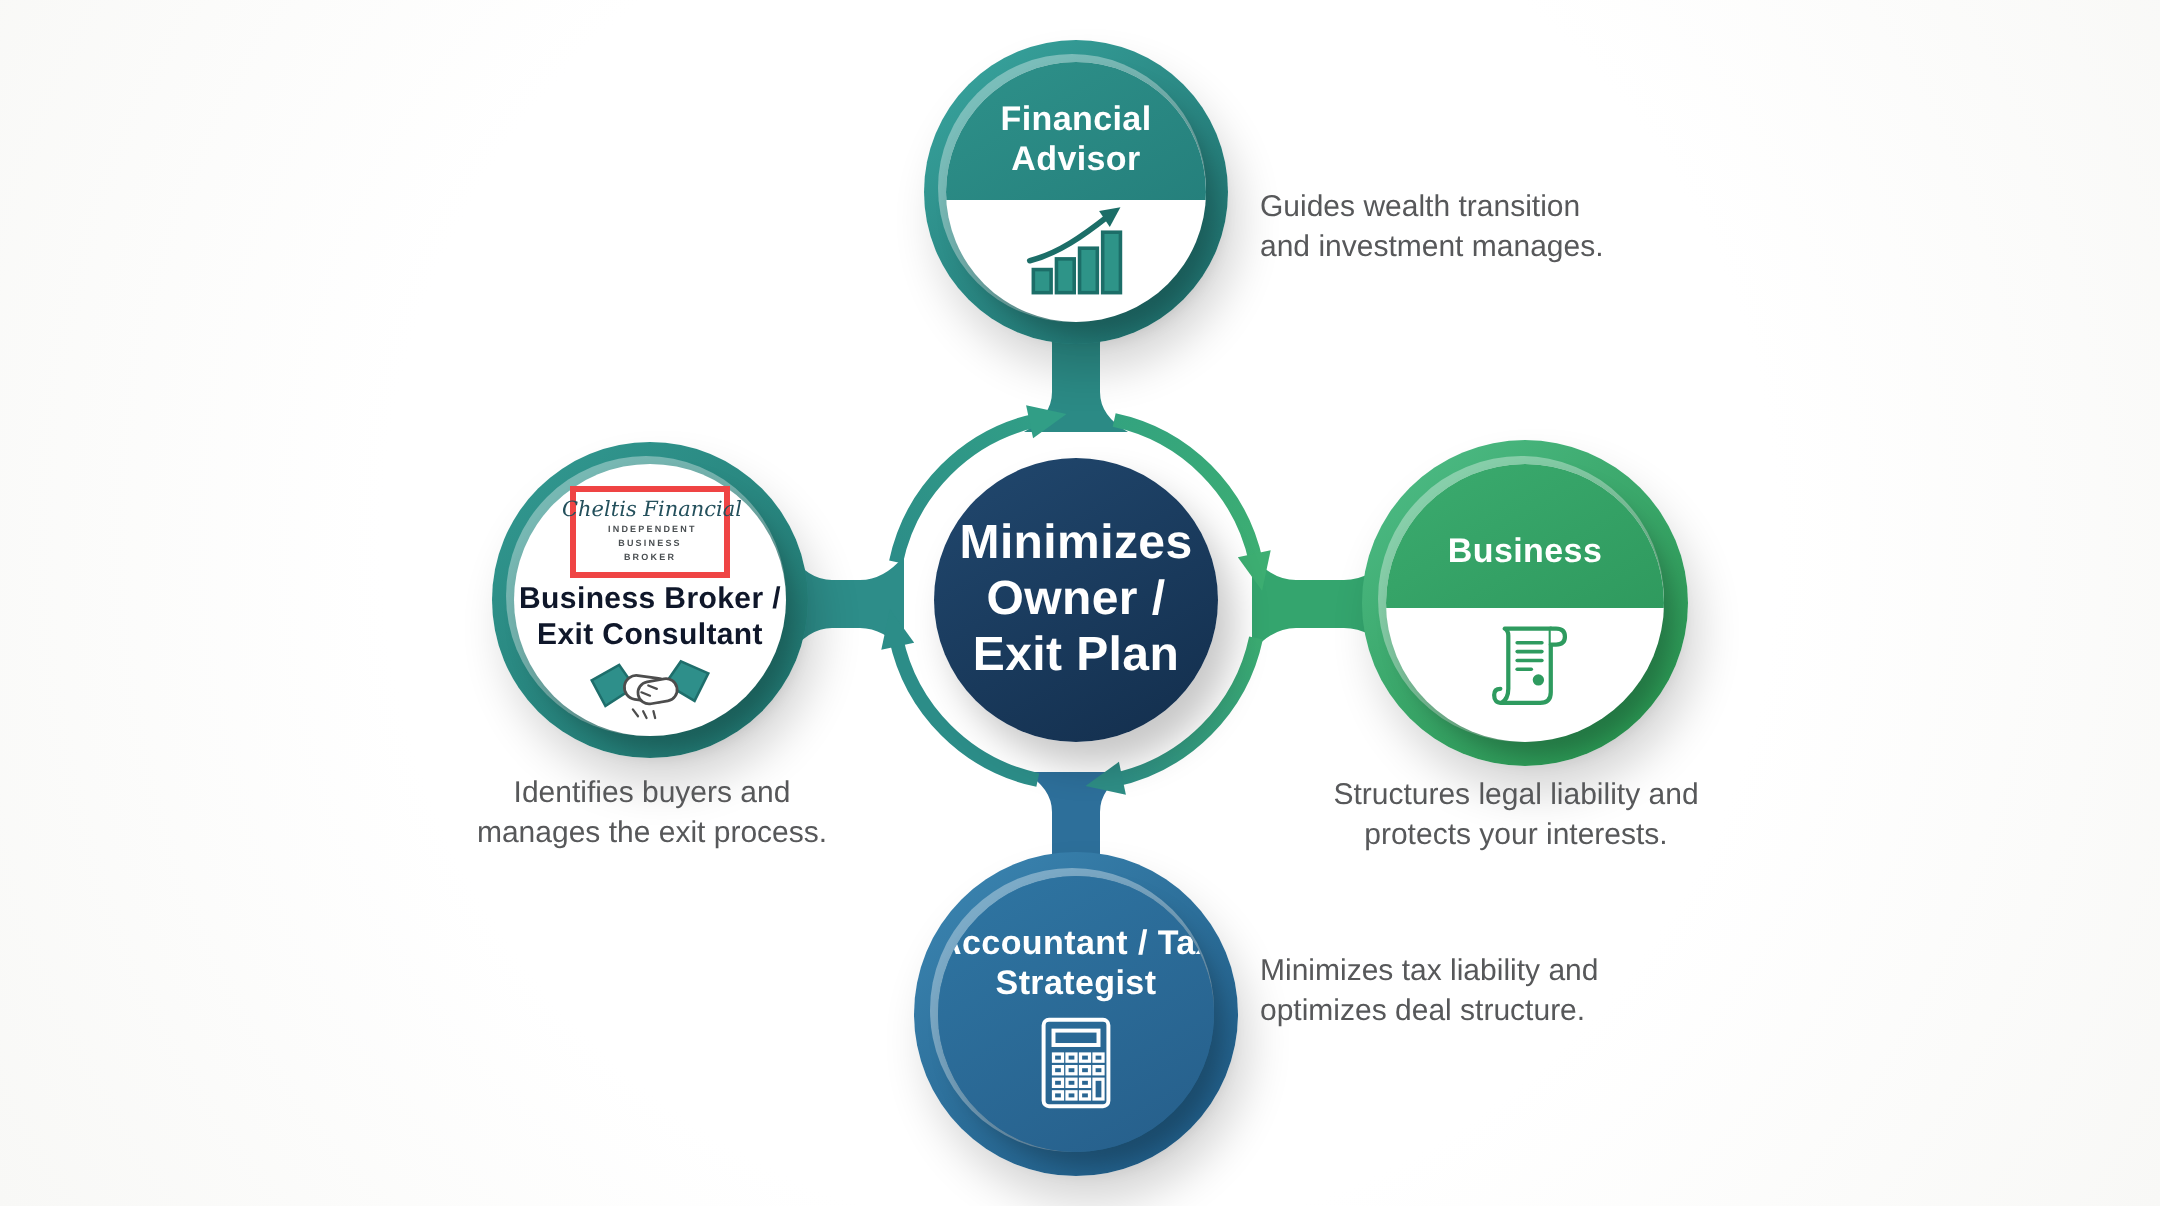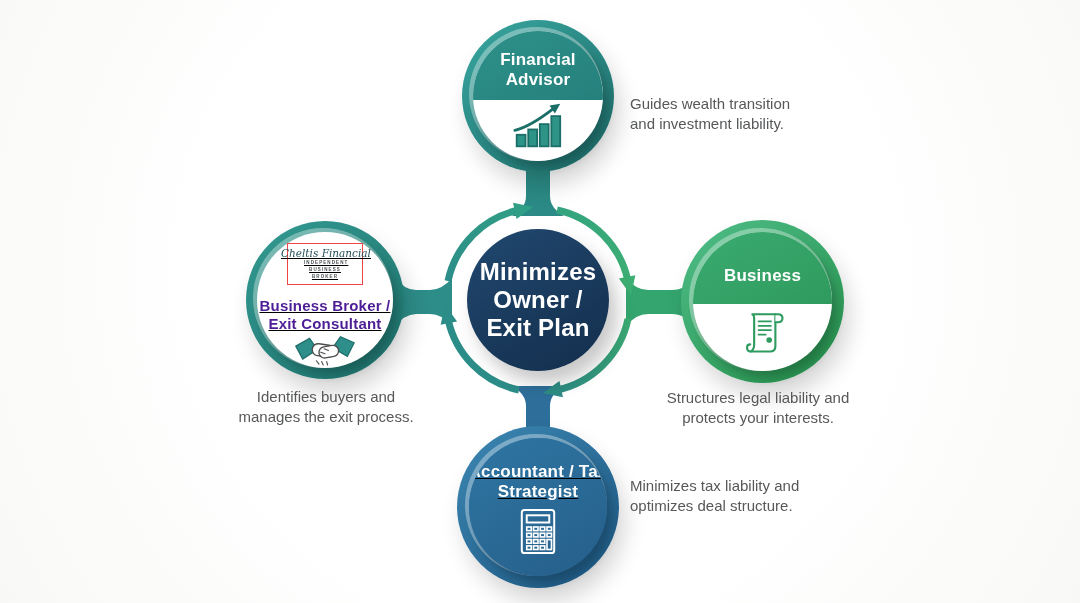--- a/index.html
+++ b/index.html
@@ -7,21 +7,21 @@
     position:relative;width:1080px;height:603px;overflow:hidden;
     background:radial-gradient(circle at 50% 45%, #ffffff 55%, #f8f8f6 100%);
     font-family:"Liberation Sans","DejaVu Sans",sans-serif;
   }
   .connectors{position:absolute;left:0;top:0;z-index:1;}
 
   
   .node{position:absolute;border-radius:50%;z-index:2;
         box-shadow:6px 14px 22px rgba(0,0,0,.16);}
   .inner{position:absolute;border-radius:50%;background:#fff;overflow:hidden;
-         box-shadow:5px 7px 10px rgba(0,0,0,.22), -2px -2px 0 2px rgba(255,255,255,.35);text-decoration:underline;}
+         box-shadow:5px 7px 10px rgba(0,0,0,.22), -2px -2px 0 2px rgba(255,255,255,.35);}
   .cap{position:absolute;top:0;left:0;width:100%;height:53%;
        display:flex;align-items:center;justify-content:center;}
   .node-label{color:#fff;font-weight:bold;text-align:center;
               font-size:17px;line-height:1.18;letter-spacing:.2px;}
   .icon-wrap{position:absolute;top:54%;left:50%;transform:translateX(-50%);}
 
   
   .n-fa{left:462px;top:20px;width:152px;height:152px;
         background:linear-gradient(140deg,#37a29c 8%,#1f706d 88%);}
   .n-fa .inner{left:11px;top:11px;width:130px;height:130px;}
@@ -42,25 +42,25 @@
         background:linear-gradient(150deg,#2f76a3,#265e8a);
         display:flex;flex-direction:column;align-items:center;}
   .n-ac .node-label{margin-top:24px;width:150px;}
   .n-ac .icon-wrap{position:static;transform:none;margin-top:6px;}
 
   
   .n-bb{left:246px;top:221px;width:158px;height:158px;
         background:linear-gradient(140deg,#31978f 8%,#20756f 90%);}
   .n-bb .inner{left:11px;top:11px;width:136px;height:136px;overflow:visible;
         display:flex;flex-direction:column;align-items:center;}
-  .n-bb .node-label{color:#4c1d95;font-size:15px;width:150px;margin-top:12px;}
+  .n-bb .node-label{color:#0f172a;font-size:15px;width:150px;margin-top:2px;}
   .n-bb .icon-wrap{position:static;transform:none;margin-top:3px;}
 
   
-  .brand-box{width:72px;margin:11px auto 0;border:1px solid #ef4444;
+  .brand-box{width:72px;margin:11px auto 0;border:3px solid #ef4444;
              padding:2px 1px 3px;text-align:center;background:#fff;}
   .brand-script{font-family:"DejaVu Serif","Liberation Serif",serif;font-style:italic;
                 font-size:10.5px;color:#24505c;white-space:nowrap;margin:1px -8px 1px;}
   .brand-tagline{font-size:4.5px;font-weight:bold;letter-spacing:1.1px;
                  text-transform:uppercase;color:#4a4f52;line-height:1.55;
                  width:42px;margin:0 auto;}
 
   
   .hub-ring{position:absolute;left:458px;top:220px;width:160px;height:160px;
             border-radius:50%;background:#fff;z-index:3;}
@@ -227,18 +227,18 @@
       </div>
     </div>
   </div>
 
   <div class="hub-ring">
     <div class="hub">
       <div class="hub-label">Minimizes Owner / Exit Plan</div>
     </div>
   </div>
 
-  <div class="desc d-fa">Guides wealth transition and investment liability.</div>
+  <div class="desc d-fa">Guides wealth transition and investment manages.</div>
   <div class="desc d-at">Structures legal liability and protects your interests.</div>
   <div class="desc d-bb">Identifies buyers and manages the exit process.</div>
   <div class="desc d-ac">Minimizes tax liability and optimizes deal structure.</div>
 
 </div>
 
 </body></html>

